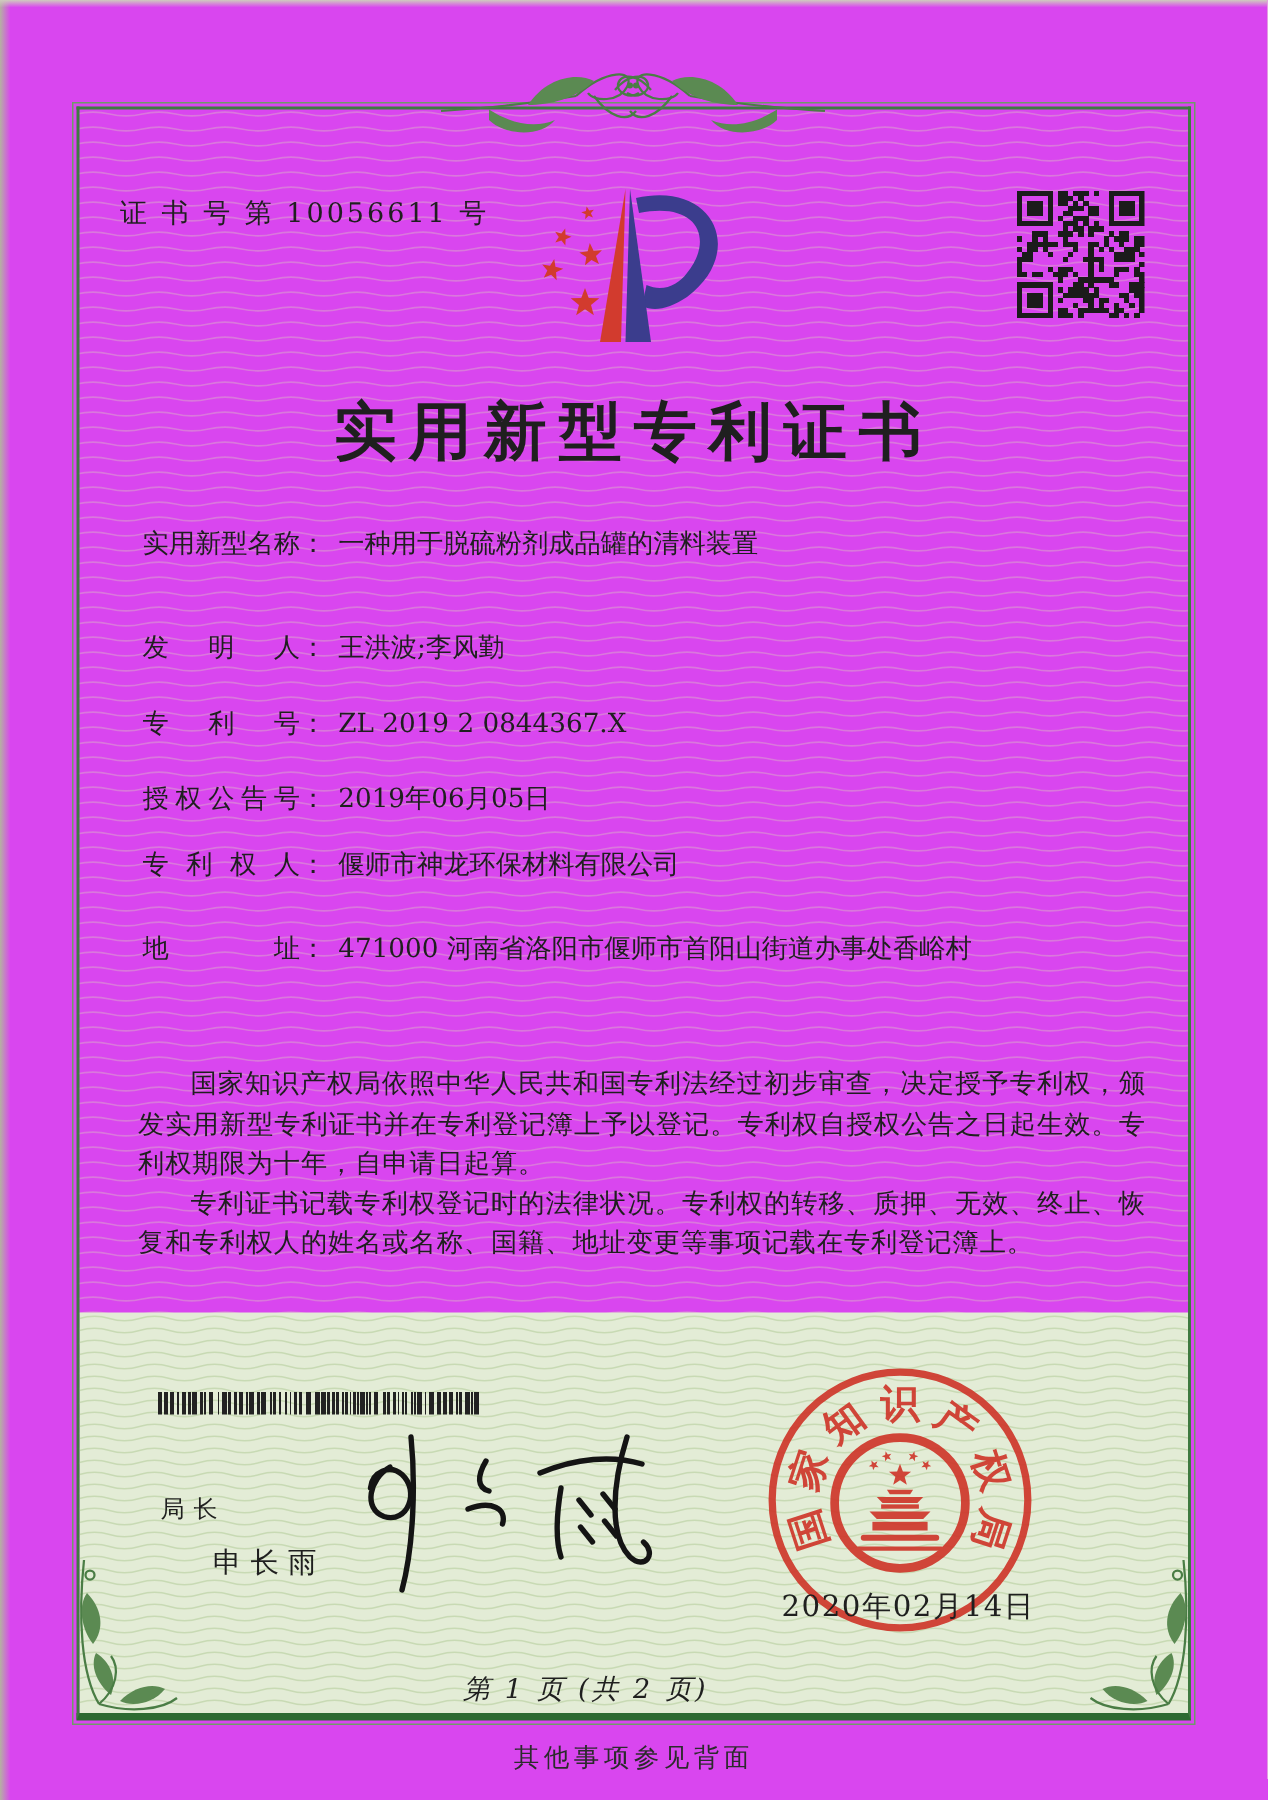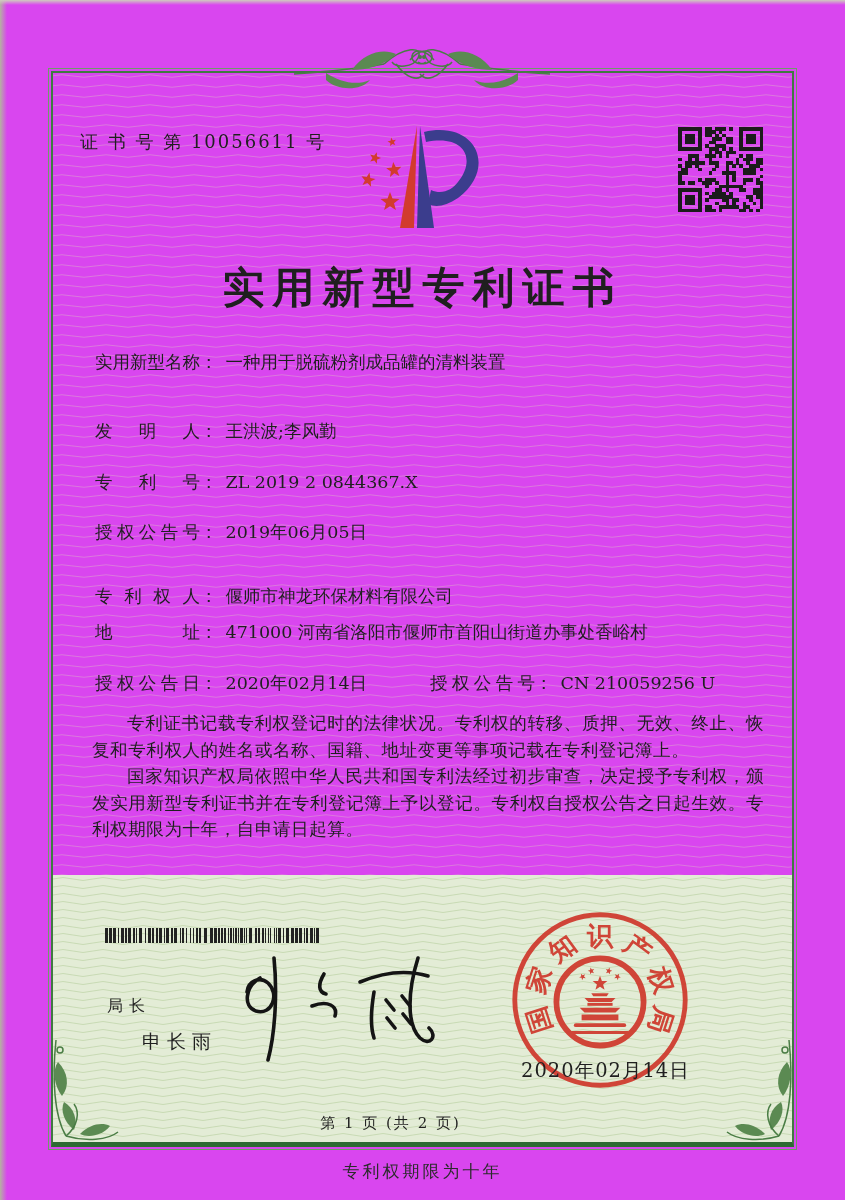--- a/index.html
+++ b/index.html
@@ -25,21 +25,21 @@
   .pair2{position:absolute;left:335px;top:0;}
   .paras{left:92px;top:710px;width:672px;font-size:17.5px;line-height:26.5px;
         text-align:justify;letter-spacing:0.6px;}
   .paras p{margin:0;text-indent:2em;}
   .barcode{left:105px;top:928px;width:218px;height:15px;}
   .signer-title{left:107px;top:996px;font-size:16px;letter-spacing:6px;}
   .signer-name{left:107px;top:1029px;font-size:19px;letter-spacing:6px;margin-left:35px;}
   .signature{left:232px;top:948px;}
   .seal{left:508px;top:908px;width:184px;height:184px;opacity:.92;}
   .seal-date{left:521px;top:1057px;font-size:19.5px;letter-spacing:1px;z-index:5;}
-  .page-footer{left:0;top:1114px;width:781px;text-align:center;font-size:15px;letter-spacing:2px;}
+  .page-footer{left:0;top:1114px;width:781px;text-align:center;font-size:18px;letter-spacing:2px;font-style:italic;}
   .back-note{left:0;top:1160px;width:845px;text-align:center;font-size:17px;
         letter-spacing:3px;color:#2b2b2b;}
   svg{display:block;}
 </style>
 </head>
 <body>
 
 <div class="page">
 
   <div class="abs scan-edge-left"></div>
@@ -432,36 +432,30 @@
   </div>
   <div class="f-row" style="top:419px">
     <span class="lbl">发明人</span><span>：</span><span class="val">王洪波;李风勤</span>
   </div>
   <div class="f-row" style="top:470px">
     <span class="lbl">专利号</span><span>：</span><span class="val">ZL 2019 2 0844367.X</span>
   </div>
   <div class="f-row" style="top:520px">
     <span class="lbl">授权公告号</span><span>：</span><span class="val">2019年06月05日</span>
   </div>
-  <div class="f-row" style="top:584px">
+  <div class="f-row" style="top:564px">
     <span class="lbl">专利权人</span><span>：</span><span class="val">偃师市神龙环保材料有限公司</span>
   </div>
   <div class="f-row" style="top:620px">
     <span class="lbl">地址</span><span>：</span><span class="val">471000 河南省洛阳市偃师市首阳山街道办事处香峪村</span>
   </div>
-  <div class="f-row" style="top:671px">
-    <span class="lbl">授权公告日</span><span>：</span><span class="val">2020年02月14日</span>
-    <span class="pair2">
-      <span class="lbl">授权公告号</span><span>：</span><span class="val">CN 210059256 U</span>
-    </span>
-  </div>
 
   <div class="abs paras">
+    <p>国家知识产权局依照中华人民共和国专利法经过初步审查，决定授予专利权，颁发实用新型专利证书并在专利登记簿上予以登记。专利权自授权公告之日起生效。专利权期限为十年，自申请日起算。</p>
     <p>专利证书记载专利权登记时的法律状况。专利权的转移、质押、无效、终止、恢复和专利权人的姓名或名称、国籍、地址变更等事项记载在专利登记簿上。</p>
-    <p>国家知识产权局依照中华人民共和国专利法经过初步审查，决定授予专利权，颁发实用新型专利证书并在专利登记簿上予以登记。专利权自授权公告之日起生效。专利权期限为十年，自申请日起算。</p>
   </div>
 
   <div class="abs barcode">
     <svg viewBox="0 0 218 15" width="218" height="15" shape-rendering="crispEdges">
         <rect x="0" y="0" width="3" height="15" fill="#222"></rect>
         <rect x="4" y="0" width="3" height="15" fill="#222"></rect>
         <rect x="8" y="0" width="3" height="15" fill="#222"></rect>
         <rect x="13" y="0" width="1" height="15" fill="#222"></rect>
         <rect x="16" y="0" width="3" height="15" fill="#222"></rect>
         <rect x="20" y="0" width="2" height="15" fill="#222"></rect>
@@ -567,15 +561,15 @@
       <path d="M-21,6 h42 l-5,5 h-32 z"></path>
       <rect x="-19" y="13" width="38" height="6"></rect>
       <rect x="-27" y="22" width="54" height="4" rx="2"></rect>
       <rect x="-30" y="30" width="60" height="3" rx="1.5"></rect>
     </g>
   </svg>
 
   <div class="abs seal-date">2020年02月14日</div>
 
   <div class="abs page-footer">第 1 页 (共 2 页)</div>
-  <div class="abs back-note">专利权期限为十年</div>
+  <div class="abs back-note">其他事项参见背面</div>
 
 </div>
 
 </body></html>

